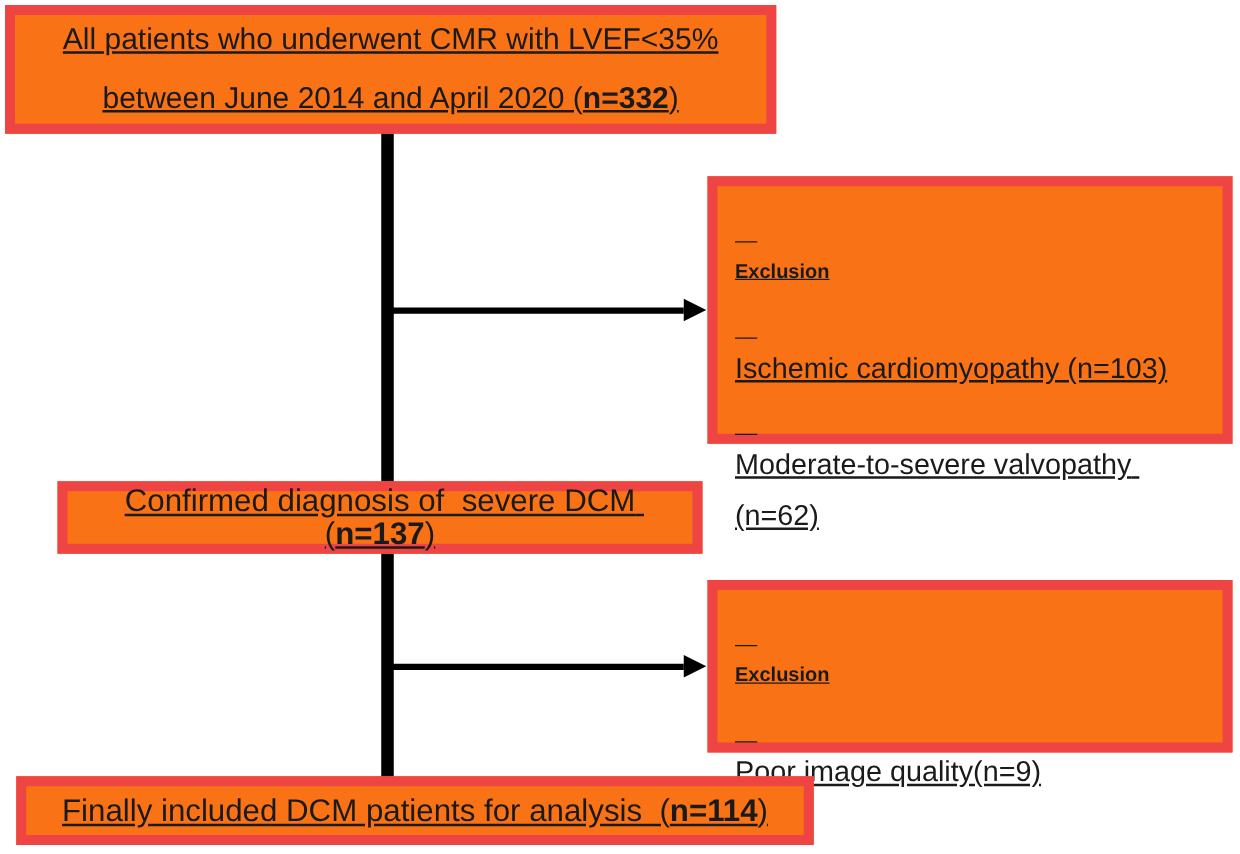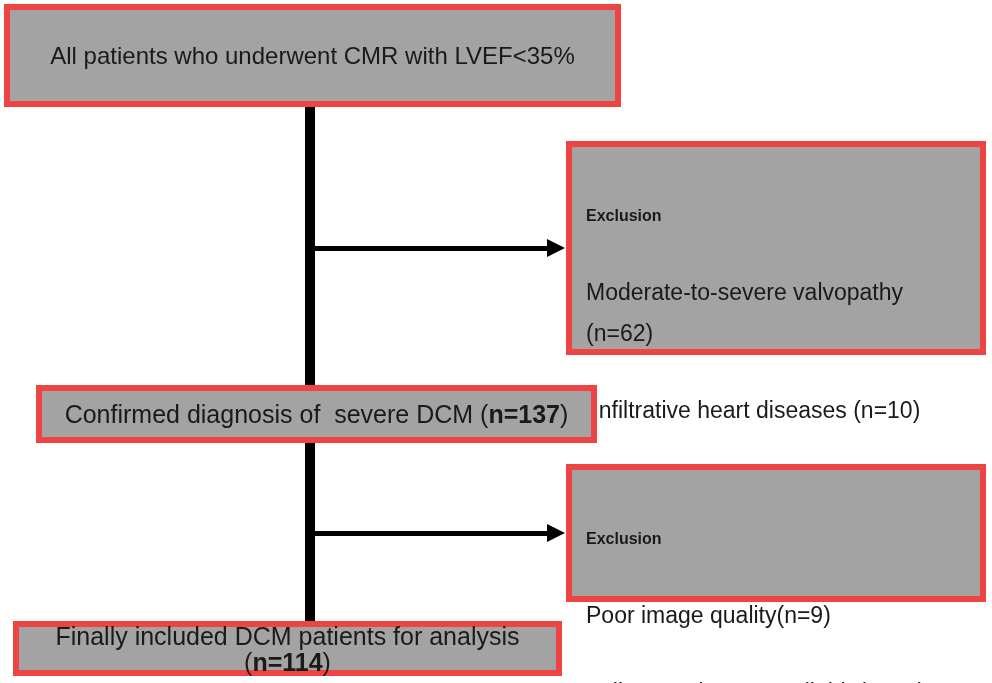--- a/index.html
+++ b/index.html
@@ -12,41 +12,42 @@
     width: 992px;
     height: 683px;
     background: #ffffff;
     font-family: "Liberation Sans", sans-serif;
     color: #1a1a1a;
     overflow: hidden;
   }
   .box {
     position: absolute;
     box-sizing: border-box;
-    background: #a3a3a3;
-    border: 6px solid #ef4444;
+    background: #f97316;
+    border: 8px solid #ef4444;
     z-index: 2;
     white-space: pre-wrap;
+    text-decoration: underline;
   }
   .box.center {
     display: flex;
     flex-direction: column;
     align-items: center;
     justify-content: center;
   }
   .txt-line {
     font-size: 24px;
     line-height: 26px;
     text-align: center;
     white-space: pre-wrap;
   }
   #top-box { left: 4px; top: 4px; width: 617px; height: 103px; gap: 21px; }
-  #mid-box { left: 36px; top: 385px; width: 561px; height: 58px; }
+  #mid-box { left: 46px; top: 385px; width: 516px; height: 58px; }
   #mid-box .txt-line, #bottom-box .txt-line { font-size: 25px; }
-  #bottom-box { left: 13px; top: 621px; width: 549px; height: 55px; }
+  #bottom-box { left: 13px; top: 621px; width: 638px; height: 55px; }
 
   .excl-box {
     padding: 12px 8px 8px 14px;
   }
   #excl-box-1 { left: 566px; top: 141px; width: 420px; height: 214px; }
   #excl-box-2 { left: 566px; top: 464px; width: 420px; height: 138px; }
   .excl-title {
     font-weight: bold;
     font-size: 16px;
     line-height: 41px;
@@ -106,24 +107,26 @@
     <div class="arrow-head"></div>
   </div>
 
   <div class="arrow" id="arrow-2">
     <div class="arrow-line"></div>
     <div class="arrow-head"></div>
   </div>
 
   <div class="box center" id="top-box">
     <div class="txt-line">All patients who underwent CMR with LVEF&lt;35%</div>
+    <div class="txt-line"><span>between June 2014 and April 2020 (</span><b>n=332</b><span>)</span></div>
   </div>
 
   <div class="box excl-box" id="excl-box-1">
     <div class="excl-title">Exclusion</div>
+    <div class="excl-item">Ischemic cardiomyopathy (n=103)</div>
     <div class="excl-item">Moderate-to-severe valvopathy (n=62)</div>
     <div class="excl-item"> Infiltrative heart diseases (n=10)</div>
   </div>
 
   <div class="box center" id="mid-box">
     <div class="txt-line"><span>Confirmed diagnosis of  severe DCM (</span><b>n=137</b><span>)</span></div>
   </div>
 
   <div class="box excl-box" id="excl-box-2">
     <div class="excl-title">Exclusion</div>

